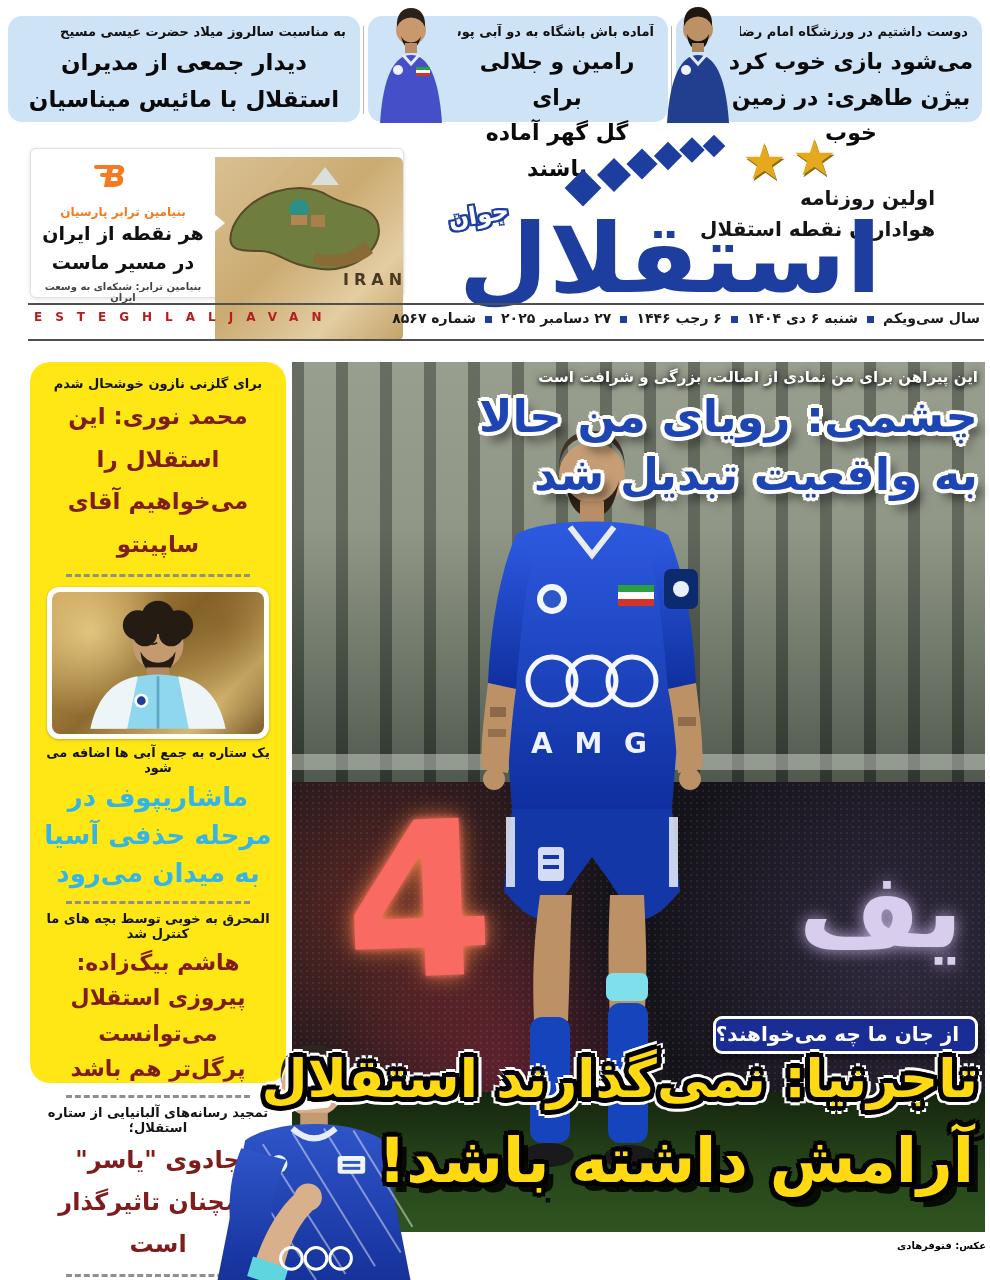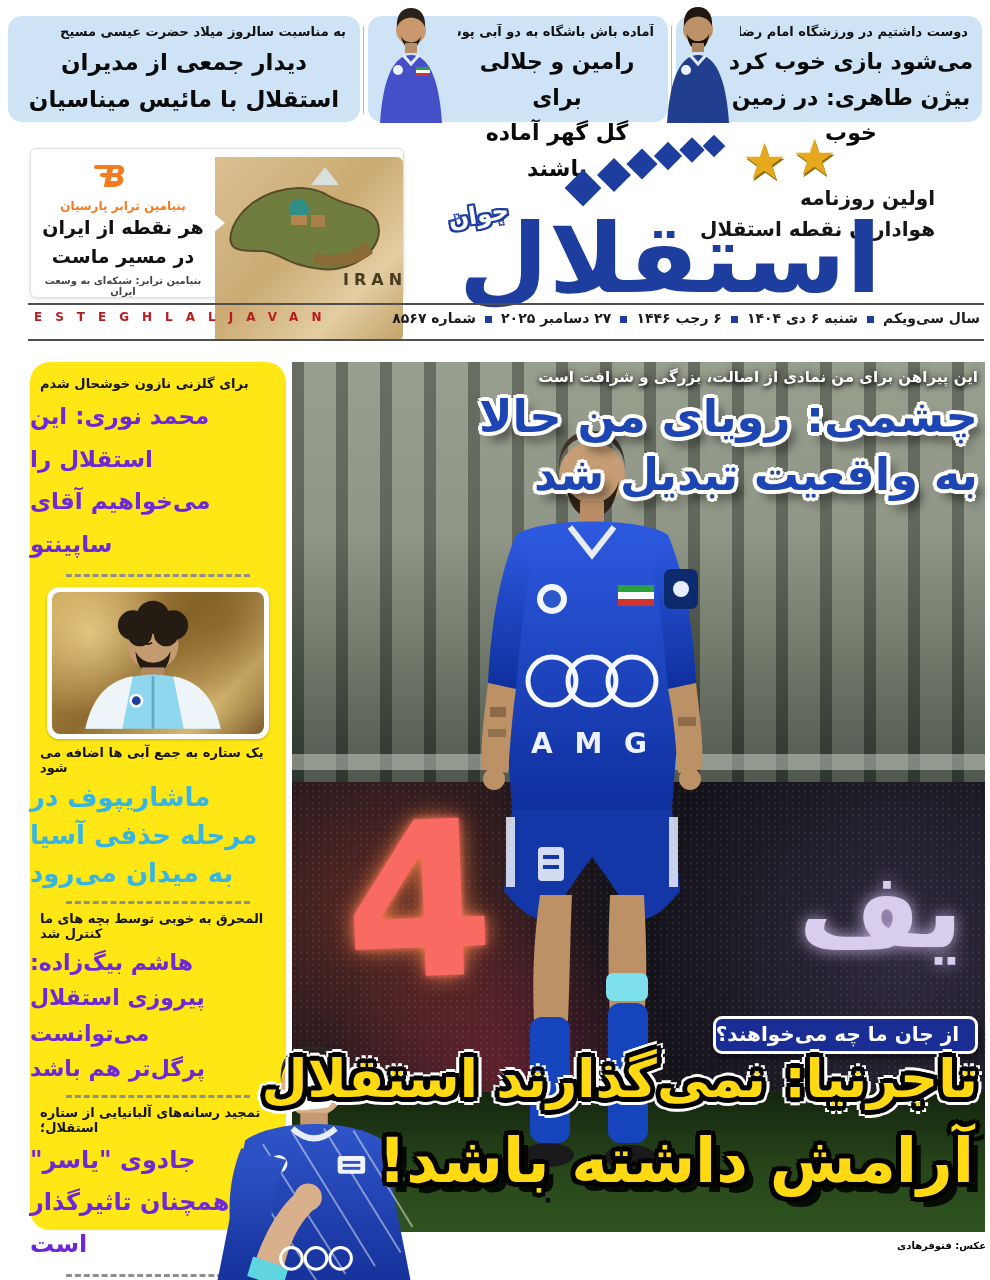--- a/index.html
+++ b/index.html
@@ -12,42 +12,42 @@
   .strip-kick{position:absolute;top:8px;right:14px;left:10px;font-size:13px;font-weight:bold;color:#111;text-align:right;white-space:nowrap;overflow:hidden;}
   .strip-hl{position:absolute;top:28px;right:8px;left:8px;text-align:center;font-weight:bold;color:#0a0a0a;line-height:1.62;}
   .strip-div{position:absolute;top:26px;width:1px;height:88px;background:#b5b5b5;}
   .strip-photo{position:absolute;z-index:2;}
 
   
   .ad-box{position:absolute;left:30px;top:148px;width:372px;height:148px;background:#fff;border:1px solid #e0e0e0;border-radius:6px;box-shadow:0 1px 4px rgba(0,0,0,.12);}
   .ad-map{position:absolute;right:0;top:8px;width:188px;height:184px;border-radius:0 6px 6px 0;overflow:hidden;background:linear-gradient(135deg,#d9c093 0%,#cbab72 45%,#e3cda2 75%,#c3a268 100%);}
   .ad-notch{position:absolute;left:182px;top:64px;width:0;height:0;border-top:10px solid transparent;border-bottom:10px solid transparent;border-left:12px solid #fff;z-index:3;}
   .ad-text{position:absolute;left:0;top:0;width:184px;height:148px;text-align:center;direction:rtl;}
-  .ad-brand{font-size:12px;font-weight:bold;color:#f47b20;margin-top:2px;}
+  .ad-brand{font-size:12px;font-weight:bold;color:#f47b20;margin-top:8px;}
   .ad-hl{font-size:19px;font-weight:bold;color:#111;line-height:1.5;}
   .ad-tag{font-size:10px;font-weight:bold;color:#444;margin-top:5px;}
 
   .logo-zone{position:absolute;left:420px;top:135px;width:565px;height:166px;}
   .logo-big{position:absolute;left:0;top:78px;width:500px;text-align:center;font-size:96px;font-weight:bold;color:#1d3e9e;line-height:92px;transform:scaleX(1.08);letter-spacing:-2px;}
   .diamond{position:absolute;background:#1d3e9e;transform:rotate(45deg);}
   .star{position:absolute;font-size:50px;color:#e5a91e;text-shadow:1px 2px 0 #8f6a0e;}
   .tagline{position:absolute;right:50px;top:48px;text-align:right;direction:rtl;color:#151515;font-weight:bold;font-size:20px;line-height:1.55;}
   .badge-javan{position:absolute;left:28px;top:66px;font-size:24px;font-weight:bold;color:#fff;transform:rotate(-9deg);z-index:4;
     text-shadow:-2px -2px 0 #1d3e9e,2px -2px 0 #1d3e9e,-2px 2px 0 #1d3e9e,2px 2px 0 #1d3e9e,0 2px 0 #1d3e9e,0 -2px 0 #1d3e9e,2px 0 0 #1d3e9e,-2px 0 0 #1d3e9e;}
 
   
   .rule{position:absolute;left:28px;right:6px;height:0;border-top:2px solid #4f4f4f;}
   .latin{position:absolute;left:34px;top:310px;font-size:12px;font-weight:bold;letter-spacing:13px;color:#b91c1c;}
   .dateline{position:absolute;right:10px;top:310px;direction:rtl;font-size:14px;font-weight:bold;color:#1b1b1b;}
   .sq{display:inline-block;width:7px;height:7px;background:#1d3e9e;margin:0 9px;vertical-align:middle;}
 
   
-  .sidebar{position:absolute;left:30px;top:362px;width:256px;height:868px;background:#ffe715;border-radius:20px;z-index:2;direction:rtl;text-align:left;}
+  .sidebar{position:absolute;left:30px;top:362px;width:256px;height:721px;background:#ffe715;border-radius:20px;z-index:2;direction:rtl;text-align:center;}
   .kick{font-size:13px;font-weight:bold;color:#141414;padding:0 10px;}
-  .hl{font-weight:bold;color:#6d28d9;}
+  .hl{font-weight:bold;color:#7f1d1d;}
   .dash{width:72%;margin:9px auto 7px auto;border-top:3px dashed #8f8f8f;height:0;}
   .sb-photo{margin:10px auto 6px auto;width:212px;background:#fff;border-radius:12px;padding:5px;box-shadow:0 1px 3px rgba(0,0,0,.25);}
   .sb-photo-inner{height:142px;border-radius:8px;overflow:hidden;
     background:radial-gradient(circle at 18% 28%,rgba(255,232,160,.65),transparent 42%),radial-gradient(circle at 80% 20%,rgba(120,85,30,.6),transparent 45%),linear-gradient(135deg,#c69c52,#8d6a2f 45%,#d7b871 78%,#7a5a28);}
   .hl-cyan{color:#35b5e5;}
 
   
   .main-photo{position:absolute;left:292px;top:362px;width:693px;height:870px;overflow:hidden;background:#222;z-index:1;}
   .ph-stands{position:absolute;left:0;top:0;width:100%;height:420px;
     background:repeating-linear-gradient(90deg,rgba(30,36,30,.38) 0 12px,rgba(165,175,155,.22) 12px 44px),

